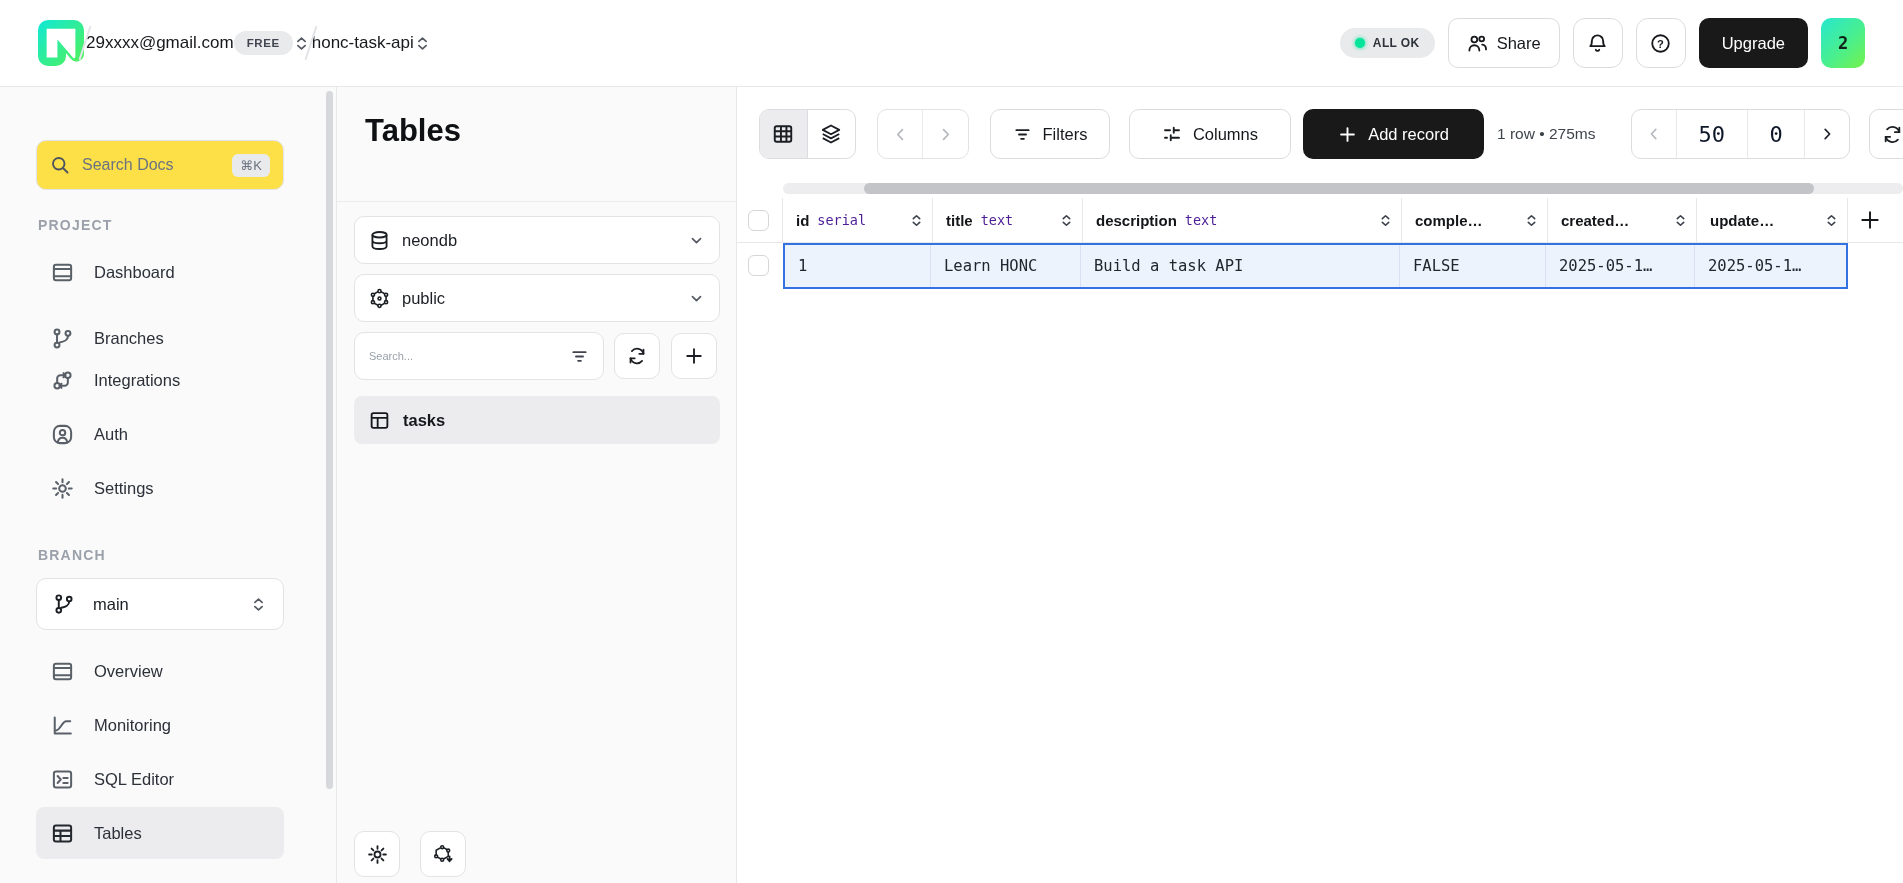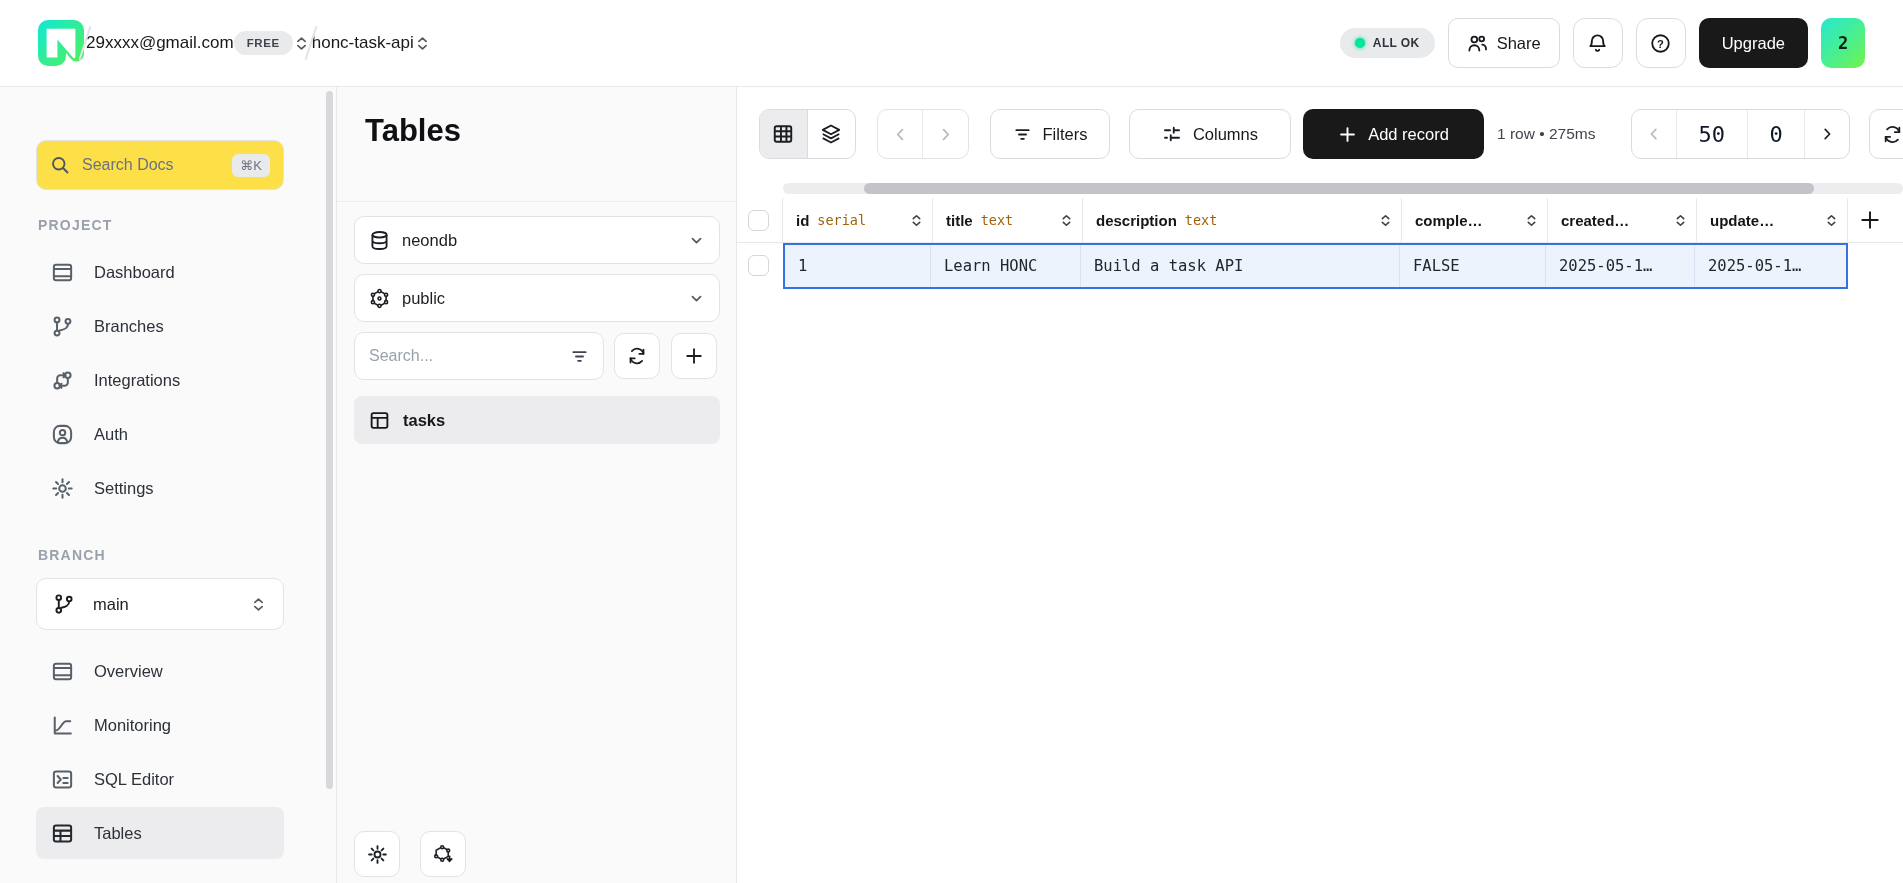--- a/index.html
+++ b/index.html
@@ -56,21 +56,21 @@
   .panel { position:absolute; left:336px; top:87px; width:401px; height:796px; background:#fafafa;
     border-left:1px solid #e7e8ea; border-right:1px solid #e7e8ea; }
   .panel h1 { position:absolute; left:28px; top:26px; font-size:31px; font-weight:700; color:#0e1013; }
   .panel .divider { position:absolute; left:0; top:114px; width:100%; height:1px; background:#ececee; }
   .ctl { position:absolute; background:#fff; border:1px solid #e2e3e7; border-radius:10px;
     display:flex; align-items:center; gap:12px; padding:0 14px; font-size:16.5px; cursor:pointer; }
   .ctl .cv { margin-left:auto; }
   .db-select { left:17px; top:129px; width:366px; height:48px; }
   .schema-select { left:17px; top:187px; width:366px; height:48px; }
   .tbl-search { left:17px; top:245px; width:250px; height:48px; gap:0; }
-  .tbl-search input { border:none; outline:none; width:170px; font-size:16px; color:#737373;
+  .tbl-search input { border:none; outline:none; width:170px; font-size:11px; color:#737373;
     background:transparent; font-family:"Liberation Sans",sans-serif; }
   .tbl-search input::placeholder { color:#9aa1ab; }
   .sq-btn { position:absolute; width:46px; height:46px; background:#fff; border:1px solid #e2e3e7;
     border-radius:10px; display:flex; align-items:center; justify-content:center; cursor:pointer; }
   .table-item { position:absolute; left:17px; top:309px; width:366px; height:48px; background:#ececee;
     border-radius:8px; display:flex; align-items:center; gap:13px; padding:0 15px; font-size:16.5px;
     font-weight:700; color:#16181c; cursor:pointer; }
 
   
   .main { position:absolute; left:737px; top:87px; width:1166px; height:796px; background:#fff;
@@ -105,21 +105,21 @@
 
   .thead { position:absolute; left:0; top:111px; width:1166px; height:45px;
     border-bottom:1px solid #e7e8ea; display:flex; }
   .gutter { width:46px; border-right:1px solid #e7e8ea; position:relative; }
   .checkbox { width:21px; height:21px; border:1.5px solid #d4d6da; border-radius:6px; background:#fff;
     cursor:pointer; }
   .gutter .checkbox { position:absolute; left:11px; top:12px; }
   .th { display:flex; align-items:center; padding-left:13px; padding-right:8px;
     border-right:1px solid #e7e8ea; position:relative; }
   .th .cname { font-size:15px; font-weight:700; color:#14161a; white-space:nowrap; }
-  .th .ctype { font-size:13.5px; color:#a16207; margin-left:8px; font-family:"DejaVu Sans Mono",monospace; }
+  .th .ctype { font-size:13.5px; color:#4c1d95; margin-left:8px; font-family:"DejaVu Sans Mono",monospace; }
   .th .sort { margin-left:auto; cursor:pointer; display:flex; }
   .addcol { position:absolute; left:1122px; top:122px; cursor:pointer; }
 
   .trow { position:absolute; left:46px; top:156px; width:1065px; height:46px; background:#edf3fc;
     border:2px solid #3472e2; display:flex; cursor:pointer; }
   .td { font-family:"DejaVu Sans Mono",monospace; font-size:15.5px; color:#22272e; display:flex;
     align-items:center; padding-left:13px; border-right:1px solid #d9e2f2; overflow:hidden;
     white-space:nowrap; }
   .td:last-child { border-right:none; }
   .row-check { position:absolute; left:11px; top:168px; }
@@ -213,21 +213,21 @@
 
   <div class="sb-item" style="top:159px">
     <span class="ic">
       <svg width="23" height="23" viewBox="0 0 16 16" fill="none" stroke="#596068" stroke-width="1.4">
         <rect x="2" y="2.6" width="12" height="10.8" rx="1.4"></rect>
           <path d="M2 5.6h12M2 10.6h12"></path>
       </svg>
     </span>
     <span>Dashboard</span>
   </div>
-  <div class="sb-item" style="top:213px">
+  <div class="sb-item" style="top:225px">
     <span class="ic">
       <svg width="23" height="23" viewBox="0 0 16 16" fill="none" stroke="#596068" stroke-width="1.4" stroke-linecap="round">
         <circle cx="4.2" cy="3.4" r="1.7"></circle>
           <circle cx="4.2" cy="12.6" r="1.7"></circle>
           <circle cx="11.8" cy="4.4" r="1.7"></circle>
         <path d="M4.2 5.2v5.6M11.8 6.2c0 2.8-3.2 4.2-5.8 4.5"></path>
       </svg>
     </span>
     <span>Branches</span>
   </div>

